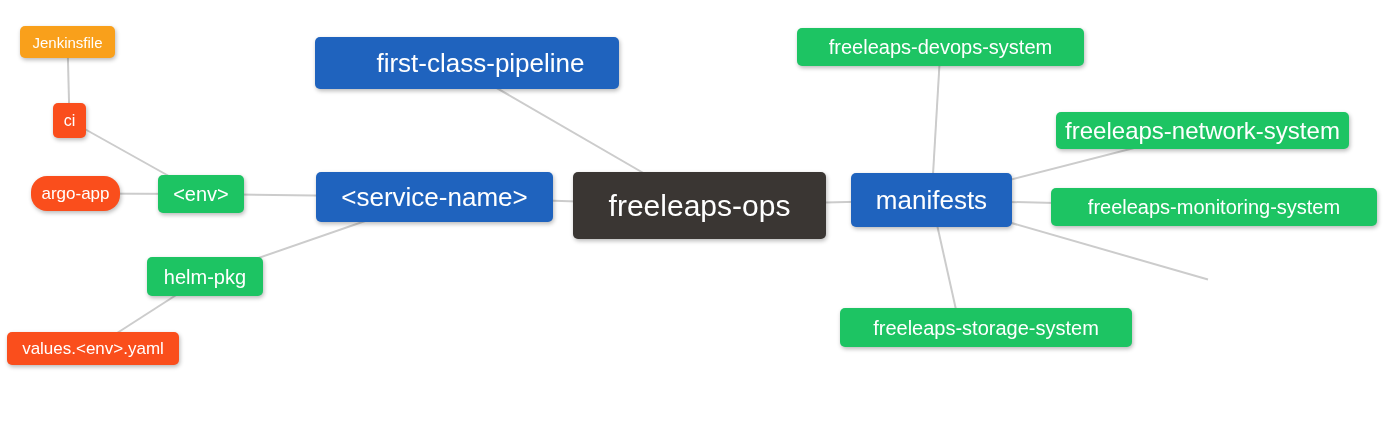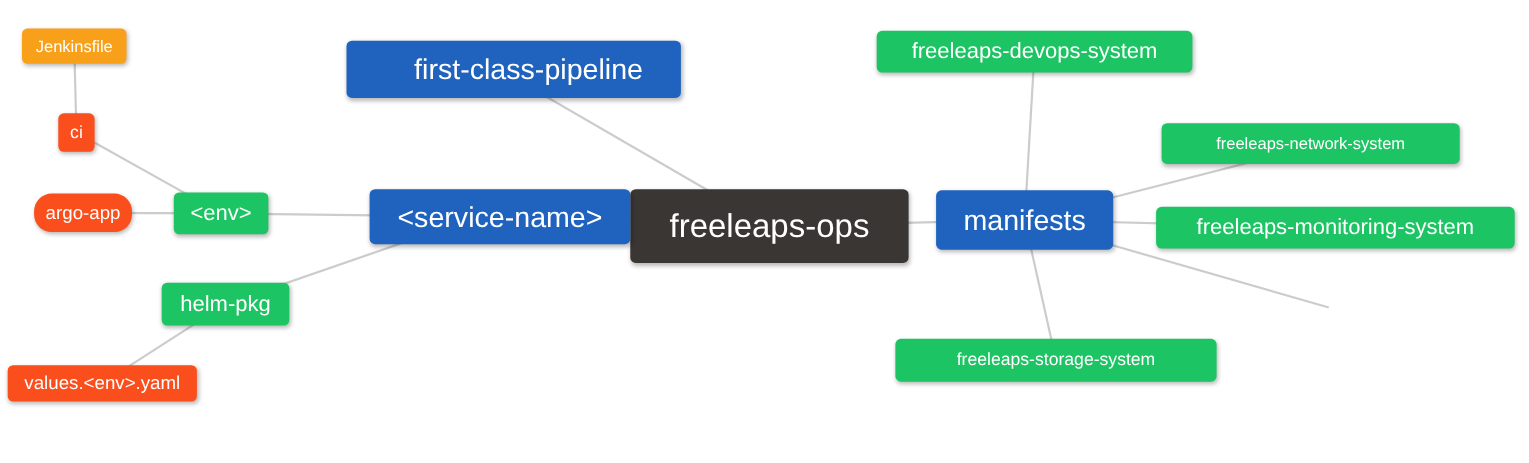--- a/index.html
+++ b/index.html
@@ -50,25 +50,25 @@
       <line x1="69.5" y1="120.5" x2="67.5" y2="42" stroke="#cccccc" stroke-width="2"></line>
       <line x1="205" y1="276.5" x2="93" y2="348.5" stroke="#cccccc" stroke-width="2"></line>
       <line x1="931.5" y1="200" x2="940.5" y2="47" stroke="#cccccc" stroke-width="2"></line>
       <line x1="931.5" y1="200" x2="1202.5" y2="130.5" stroke="#cccccc" stroke-width="2"></line>
       <line x1="931.5" y1="200" x2="1214" y2="207" stroke="#cccccc" stroke-width="2"></line>
       <line x1="931.5" y1="200" x2="1208" y2="279.5" stroke="#cccccc" stroke-width="2"></line>
       <line x1="931.5" y1="200" x2="960" y2="327.5" stroke="#cccccc" stroke-width="2"></line>
     </svg>
 <div class="node" style="left: 573px; top: 172px; width: 253px; height: 67px; font-size: 30px; background: rgb(58, 54, 51);">freeleaps-ops</div>
     <div class="node" style="left: 315px; top: 37px; width: 277px; height: 52px; font-size: 26px; background: rgb(31, 99, 190); padding-left: 27px;">first-class-pipeline</div>
-    <div class="node" style="left: 316px; top: 172px; width: 237px; height: 50px; font-size: 26px; background: rgb(31, 99, 190); margin-left: 20px;">&lt;service-name&gt;</div>
+    <div class="node" style="left: 316px; top: 172px; width: 237px; height: 50px; font-size: 26px; background: rgb(31, 99, 190);">&lt;service-name&gt;</div>
     <div class="node" style="left: 851px; top: 173px; width: 161px; height: 54px; font-size: 26px; background: rgb(31, 99, 190);">manifests</div>
     <div class="node" style="left: 158px; top: 175px; width: 86px; height: 38px; font-size: 20px; background: rgb(29, 196, 99);">&lt;env&gt;</div>
     <div class="node" style="left: 147px; top: 257px; width: 116px; height: 39px; font-size: 20px; background: rgb(29, 196, 99);">helm-pkg</div>
     <div class="node" style="left: 53px; top: 103px; width: 33px; height: 35px; font-size: 16px; background: rgb(250, 78, 28);">ci</div>
     <div class="node" style="left: 31px; top: 176px; width: 89px; height: 35px; font-size: 17px; background: rgb(250, 78, 28); border-radius: 16px;">argo-app</div>
     <div class="node" style="left: 7px; top: 332px; width: 172px; height: 33px; font-size: 17px; background: rgb(250, 78, 28);">values.&lt;env&gt;.yaml</div>
     <div class="node" style="left: 797px; top: 28px; width: 287px; height: 38px; font-size: 20px; background: rgb(29, 196, 99);">freeleaps-devops-system</div>
     <div class="node" style="left: 20px; top: 26px; width: 95px; height: 32px; font-size: 15px; background: rgb(249, 160, 27);">Jenkinsfile</div>
-    <div class="node" style="left: 1056px; top: 112px; width: 271px; height: 37px; font-size: 15px; background: rgb(29, 196, 99);">freeleaps-network-system</div>
+    <div class="node" style="left: 1056px; top: 112px; width: 293px; height: 37px; font-size: 24px; background: rgb(29, 196, 99);">freeleaps-network-system</div>
     <div class="node" style="left: 1051px; top: 188px; width: 326px; height: 38px; font-size: 20px; background: rgb(29, 196, 99);">freeleaps-monitoring-system</div>
-    <div class="node" style="left: 814px; top: 308px; width: 292px; height: 39px; font-size: 16px; background: rgb(29, 196, 99);">freeleaps-storage-system</div>
+    <div class="node" style="left: 840px; top: 308px; width: 292px; height: 39px; font-size: 20px; background: rgb(29, 196, 99);">freeleaps-storage-system</div>
   </div>
 
 </body></html>

